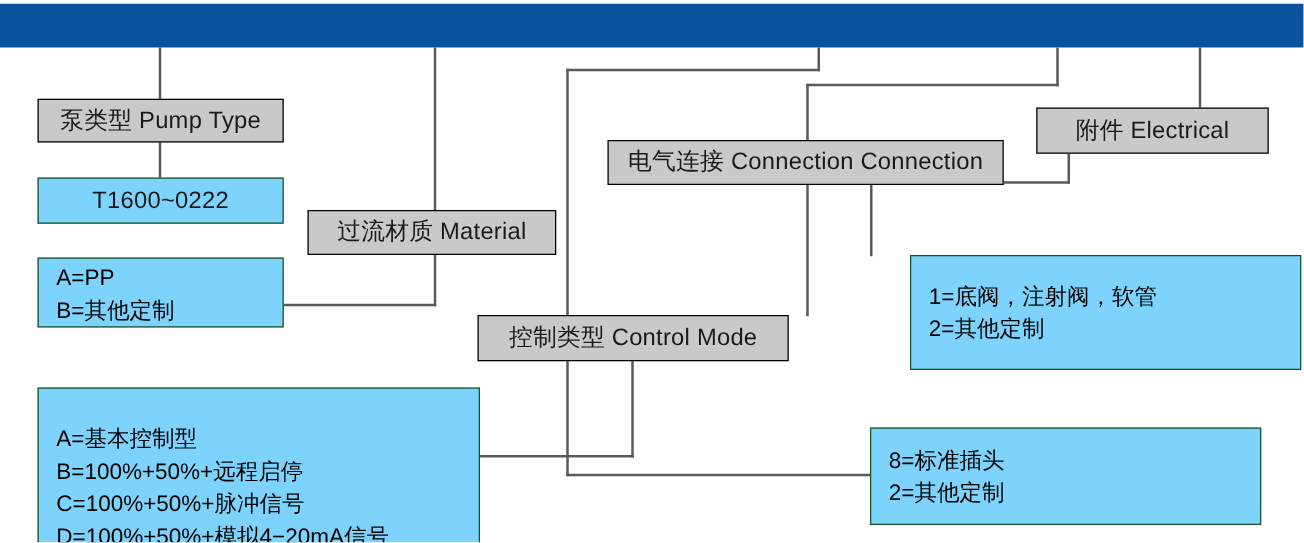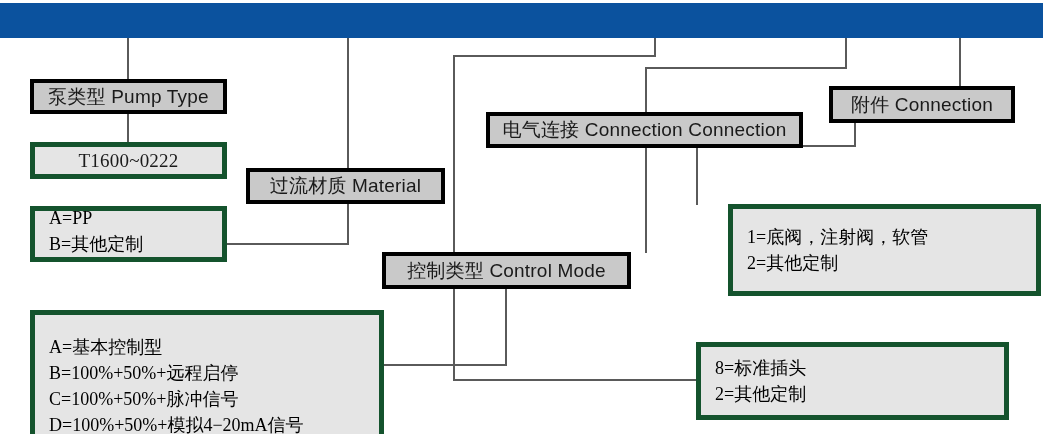--- a/index.html
+++ b/index.html
@@ -9,22 +9,22 @@
 
   .header-bar{position:absolute;left:0;top:3px;width:1043px;height:35px;background:#0b529e;}
 
   
   .ln{position:absolute;background:#5a5a5a;}
   .lnv{width:2px;}
   .lnh{height:2px;}
 
   
   .box{position:absolute;box-sizing:border-box;display:flex;align-items:center;}
-  .box-gray{background:#c9c9c9;border:4px solid #000000;justify-content:center;}
-  .box-white{background:#e5e5e5;border:5px solid #14532d;font-family:Liberation Serif, serif;}
+  .box-gray{background:#c9c9c9;border:1px solid #000000;justify-content:center;}
+  .box-white{background:#7dd3fc;border:1px solid #14532d;}
   .box-white.center{justify-content:center;}
 
   .lbl{color:#1a1a1a;font-size:19px;line-height:1.15;white-space:pre;letter-spacing:0.2px;}
   .lbl-head{font-size:19px;}
   .lbl-code{font-size:19px;}
   .multi{display:block;padding-left:14px;font-size:18px;line-height:26px;white-space:pre;}
 </style>
 </head>
 <body>
 
@@ -87,21 +87,21 @@
 
   <div class="box box-gray" style="left:382px;top:252px;width:249px;height:37px;justify-content:center;">
     <span class="lbl lbl-head">控制类型 Control Mode</span>
   </div>
 
   <div class="box box-gray" style="left:486px;top:112px;width:317px;height:36px;">
     <span class="lbl lbl-head">电气连接 Connection Connection</span>
   </div>
 
   <div class="box box-gray" style="left:829px;top:86px;width:186px;height:37px;">
-    <span class="lbl lbl-head">附件 Connection</span>
+    <span class="lbl lbl-head">附件 Electrical</span>
   </div>
 
   <div class="box box-white" style="left:728px;top:204px;width:313px;height:92px;">
     <span class="multi">1=底阀，注射阀，软管
 2=其他定制</span>
   </div>
 
   <div class="box box-white" style="left:696px;top:342px;width:313px;height:78px;">
     <span class="multi">8=标准插头
 2=其他定制</span>

